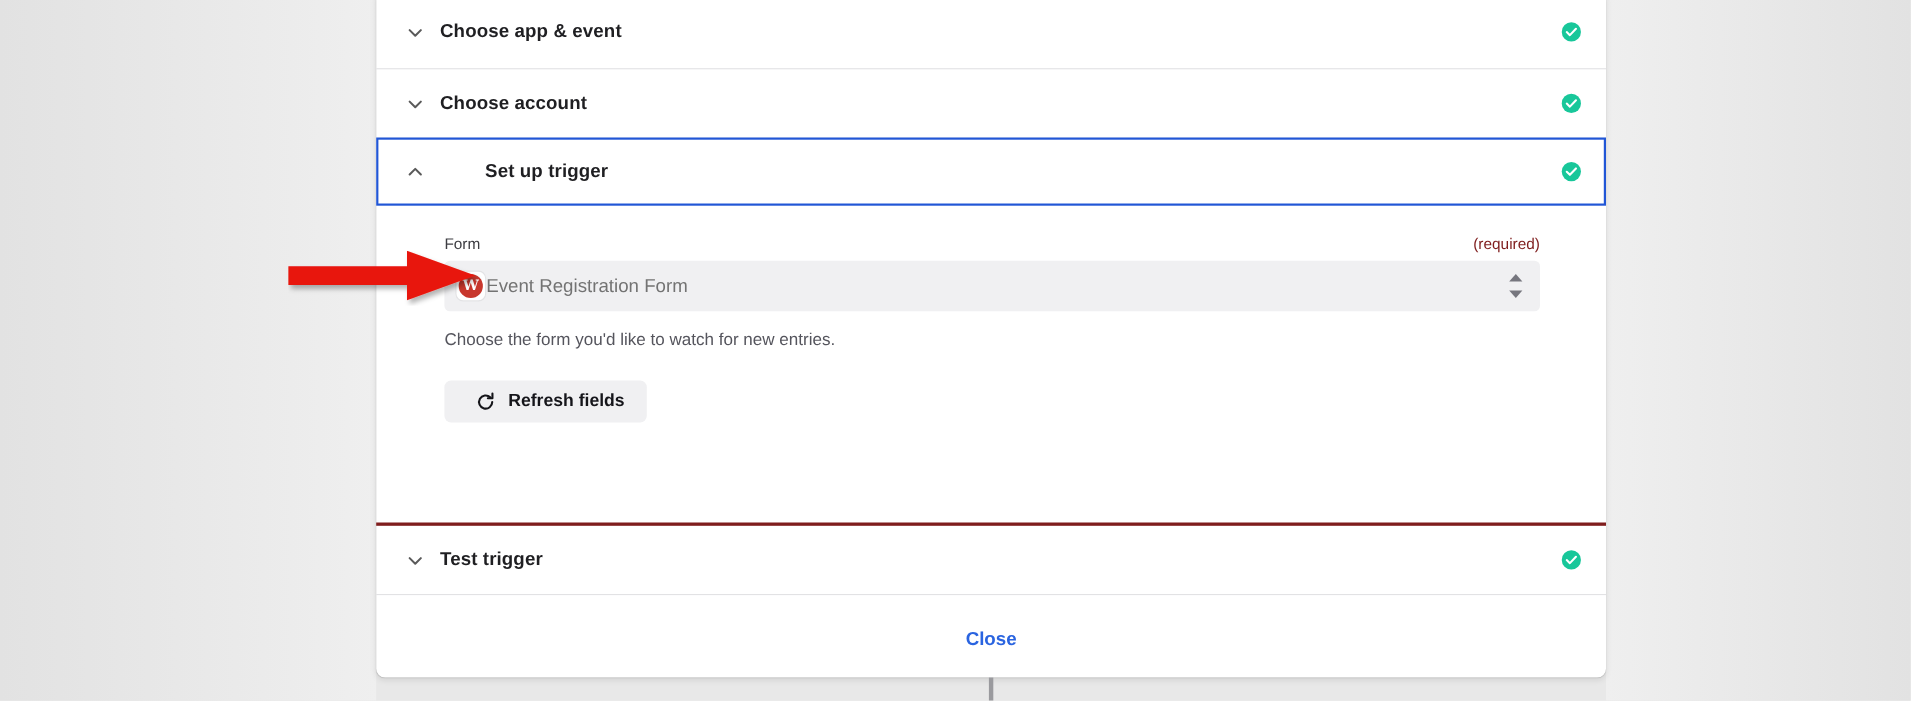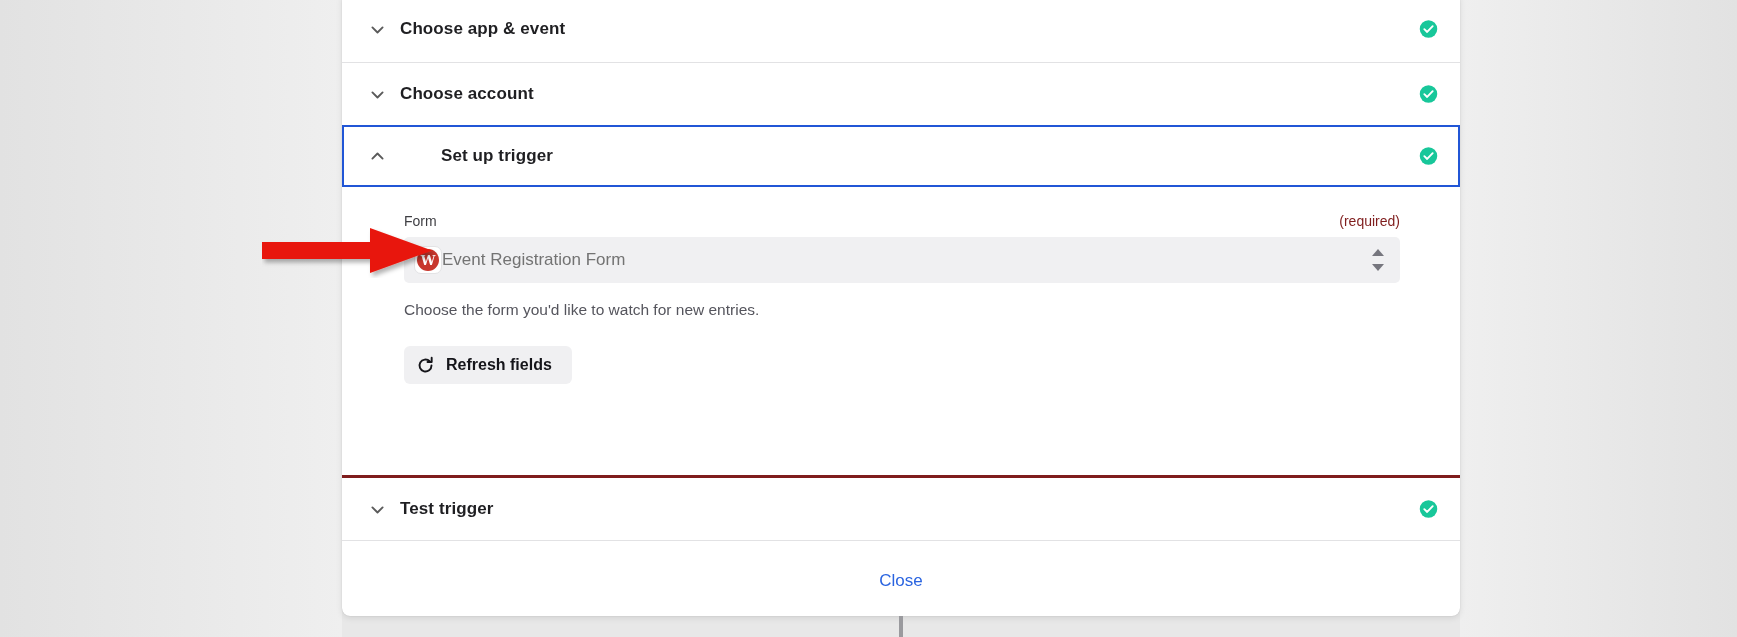--- a/index.html
+++ b/index.html
@@ -204,21 +204,21 @@
     font-size: 15.5px;
     color: #55555d;
     margin-top: 18px;
   }
 
   .refresh-btn {
     margin-top: 27px;
     display: inline-flex;
     align-items: center;
     height: 38px;
-    padding: 0 20px 0 12px;
+    padding: 0 20px 0 28px;
     background: #f0f0f2;
     border-radius: 6px;
     border: none;
     cursor: pointer;
     font-family: "Liberation Sans", sans-serif;
   }
   .refresh-btn .ricon {
     width: 19px;
     height: 19px;
     margin-right: 11px;
@@ -235,21 +235,21 @@
 
   
   .footer {
     height: 79px;
     display: flex;
     align-items: center;
     justify-content: center;
   }
   .close-link {
     font-size: 17px;
-    font-weight: 400;
+    font-weight: 700;
     color: #2a64e0;
     cursor: pointer;
     text-decoration: none;
   }
 
   
   .connector {
     position: absolute;
     left: 899px;
     top: 616px;

